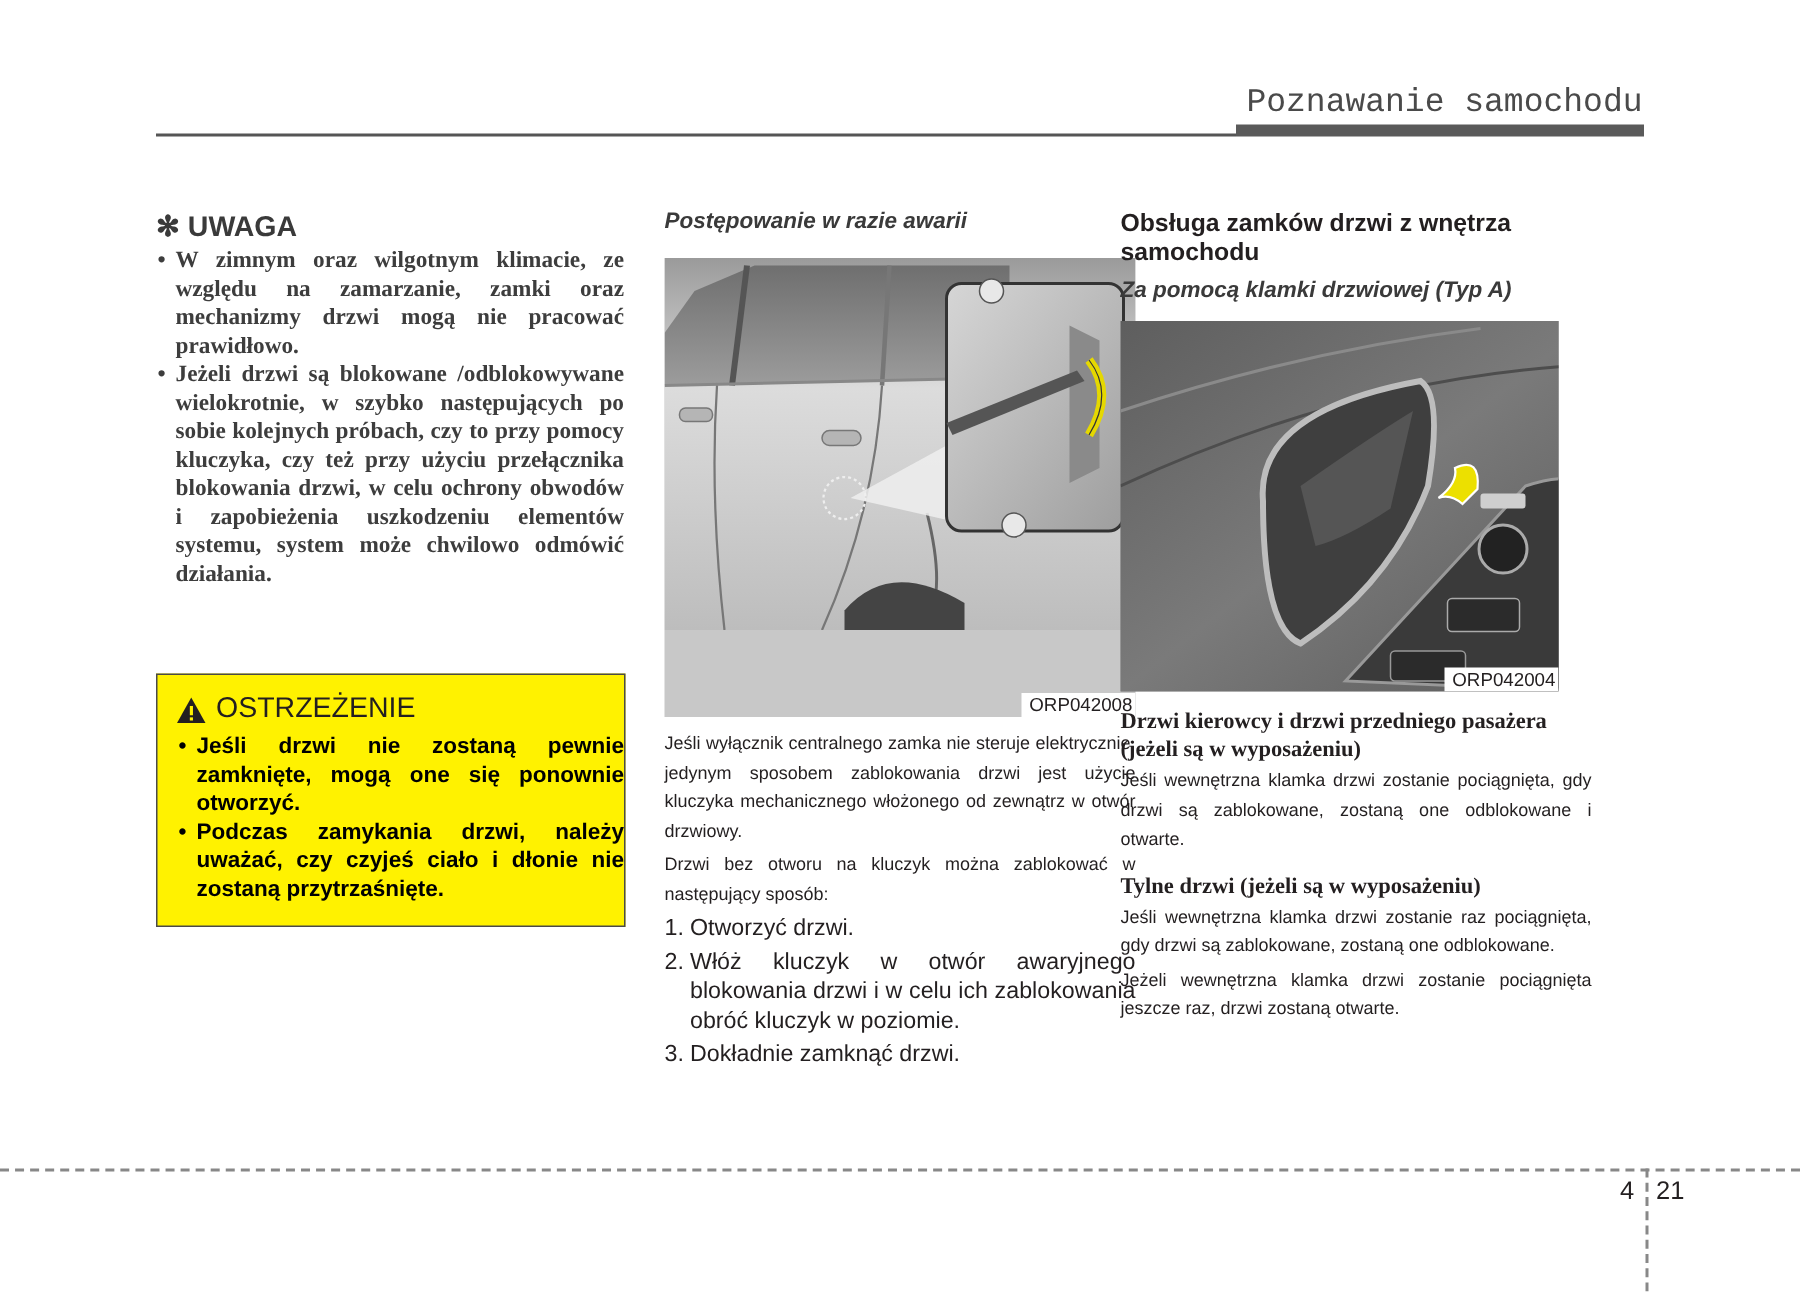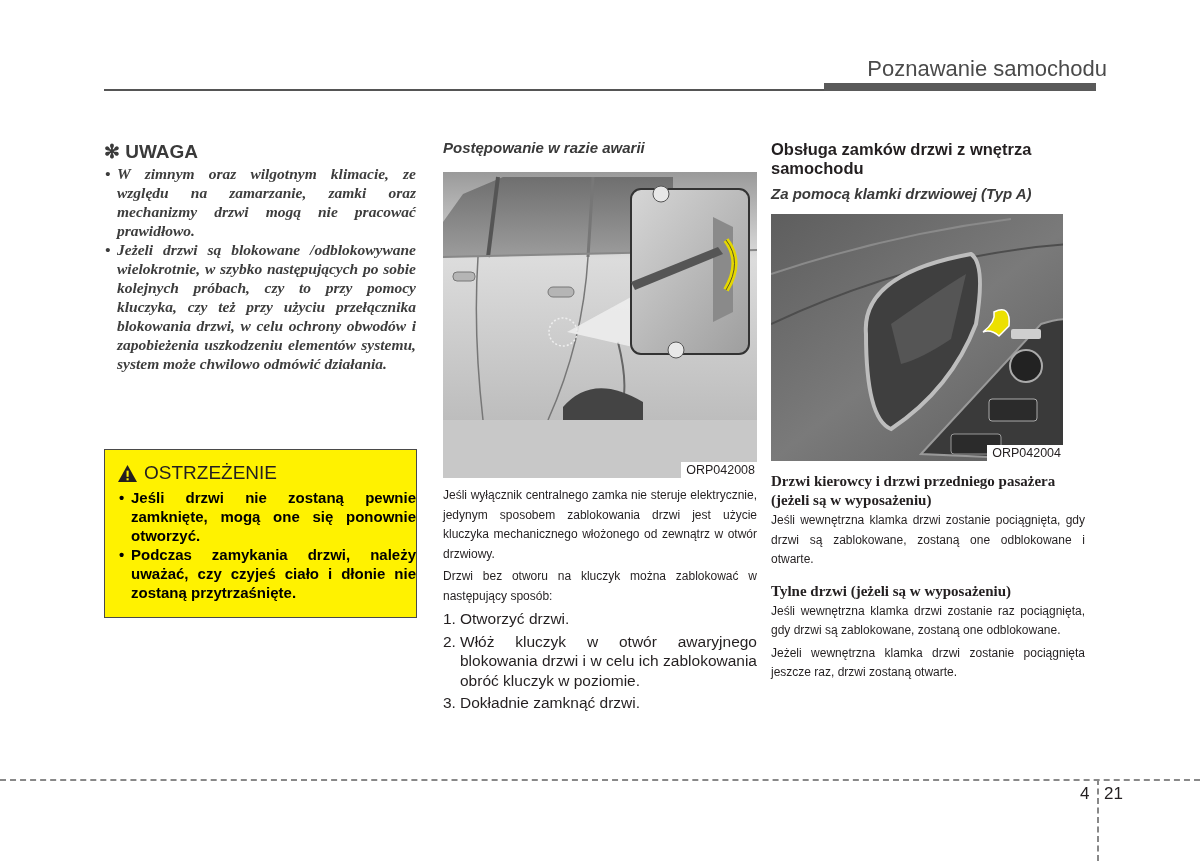--- a/index.html
+++ b/index.html
@@ -1,33 +1,33 @@
 <!DOCTYPE html>
 <html><head>
 <meta charset="utf-8">
 <style>
   * { box-sizing: border-box; margin: 0; padding: 0; }
   html, body { width: 1200px; height: 861px; background: #ffffff; overflow: hidden; }
   body { position: relative; font-family: "Liberation Sans", sans-serif; color: #231f20; }
 
   .header-title {
-    position: absolute; right: 93px; top: 56px;
-    font-family: Liberation Sans, sans-serif; font-size: 22px; color: #4a4a4a;
+    position: absolute; right: 105px; top: 56px;
+    font-family: Liberation Mono, monospace; font-size: 22px; color: #4a4a4a;
   }
   .header-rule-thin { position: absolute; left: 104px; top: 89px; width: 720px; height: 2px; background: #555; }
   .header-rule-thick { position: absolute; left: 824px; top: 83px; width: 272px; height: 8px; background: #5a5a5a; }
 
   .col { position: absolute; top: 138px; }
   .col1 { left: 104px; width: 312px; }
   .col2 { left: 443px; width: 314px; }
-  .col3 { left: 771px; width: 314px; }
+  .col3 { left: 747px; width: 314px; }
 
   .note-title { font-size: 19px; font-weight: bold; color: #3a3a3a; margin-top: 2px; line-height: 24px; }
   .note-list { list-style: none; font-family: "Liberation Serif", serif; font-weight: bold; font-size: 15.5px; line-height: 19px; color: #3d3d3d; text-align: justify; }
-  .note-list li { position: relative; padding-left: 13px; font-style: italic; }
+  .note-list li { position: relative; padding-left: 13px; }
   .note-list li::before { content: "•"; position: absolute; left: 1px; top: 0; }
 
   .warning-box {
     position: absolute; left: 104px; top: 449px; width: 313px; height: 169px;
     background: #fff200; border: 1.5px solid #4a4a4a; padding: 12px 0 10px 12px;
   }
   .warning-title { font-size: 19px; color: #231f20; display: flex; align-items: center; gap: 6px; line-height: 22px; }
   .warning-title svg { width: 21px; height: 19px; }
   .warning-list { list-style: none; font-weight: bold; font-size: 15px; line-height: 19px; color: #000000; margin-top: 4px; text-align: justify; }
   .warning-list li { position: relative; padding-left: 14px; }

